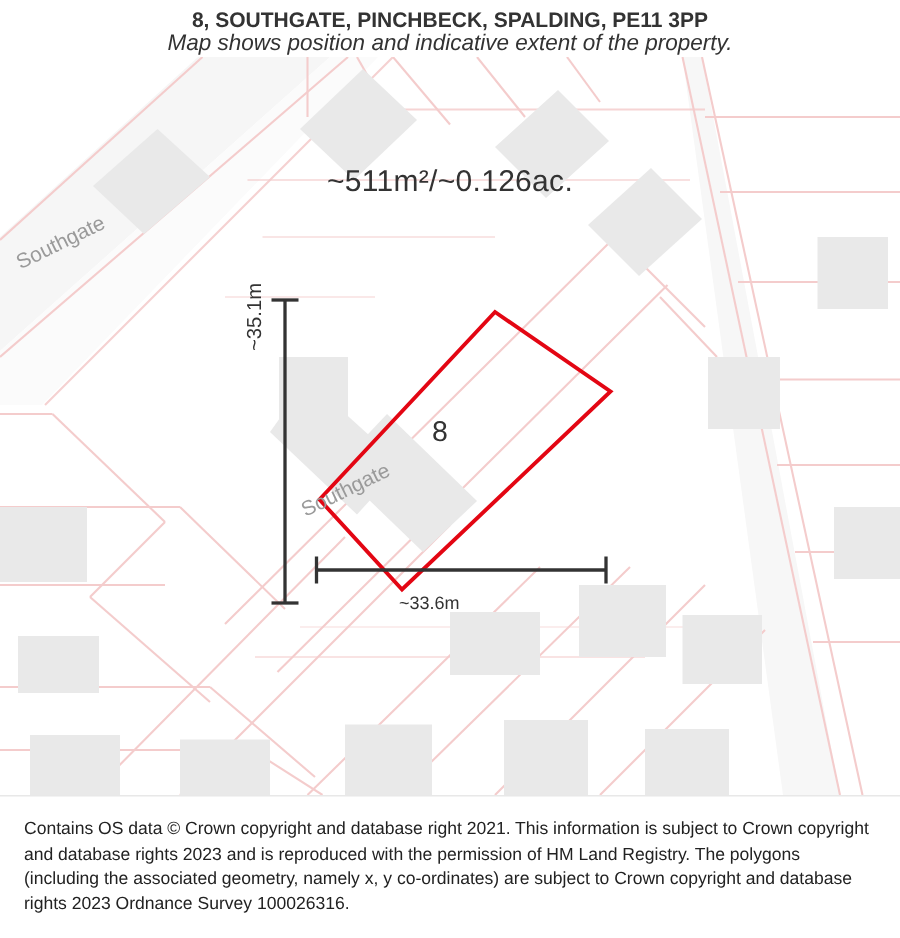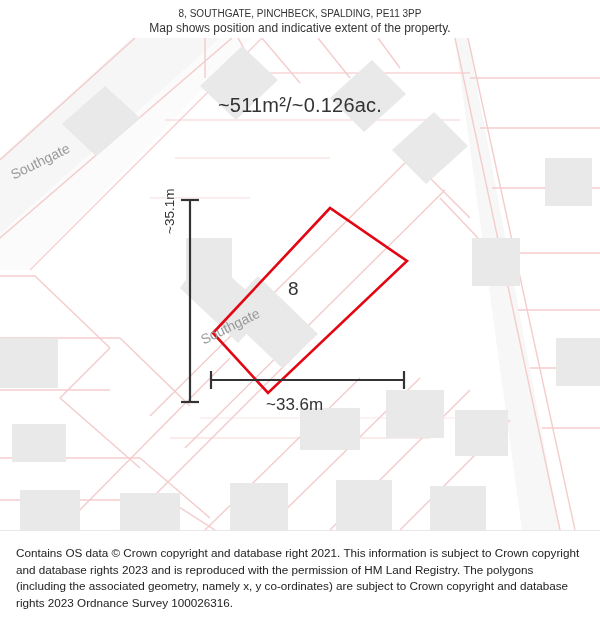--- a/index.html
+++ b/index.html
@@ -14,49 +14,51 @@
     color: #222;
     overflow: hidden;
     position: relative;
   }
   .header {
     width: 600px;
     padding-top: 6px;
     text-align: center;
   }
   .header .title {
-    font-size: 10px;
+    font-size: 14px;
     color: #333;
     line-height: 15px;
     white-space: nowrap;
+    font-weight: bold;
   }
   .header .subtitle {
-    font-size: 12px;
+    font-size: 15px;
     color: #333;
     line-height: 15px;
     white-space: nowrap;
+    font-style: italic;
   }
   .map-wrap {
     position: absolute;
     left: 0;
     top: 38px;
     width: 600px;
     height: 492px;
     overflow: hidden;
     background: #ffffff;
   }
   .map-svg {
     position: absolute;
     left: 0;
     top: 0;
   }
   .area-label {
     position: absolute;
     left: 0;
-    top: 56px;
+    top: 72px;
     width: 600px;
     text-align: center;
     font-size: 20px;
     color: #333;
     letter-spacing: 0.2px;
   }
   .plot-number {
     position: absolute;
     left: 288px;
     top: 240px;
@@ -70,21 +72,21 @@
     font-size: 13.5px;
     color: #333;
     transform: rotate(-90deg);
     transform-origin: left top;
     white-space: nowrap;
   }
   .dim-h-label {
     position: absolute;
     left: 266px;
     top: 357px;
-    font-size: 17px;
+    font-size: 12px;
     color: #333;
     white-space: nowrap;
   }
   .road-label {
     position: absolute;
     font-size: 14px;
     color: #9a9a9a;
     white-space: nowrap;
   }
   .road-label-1 {

